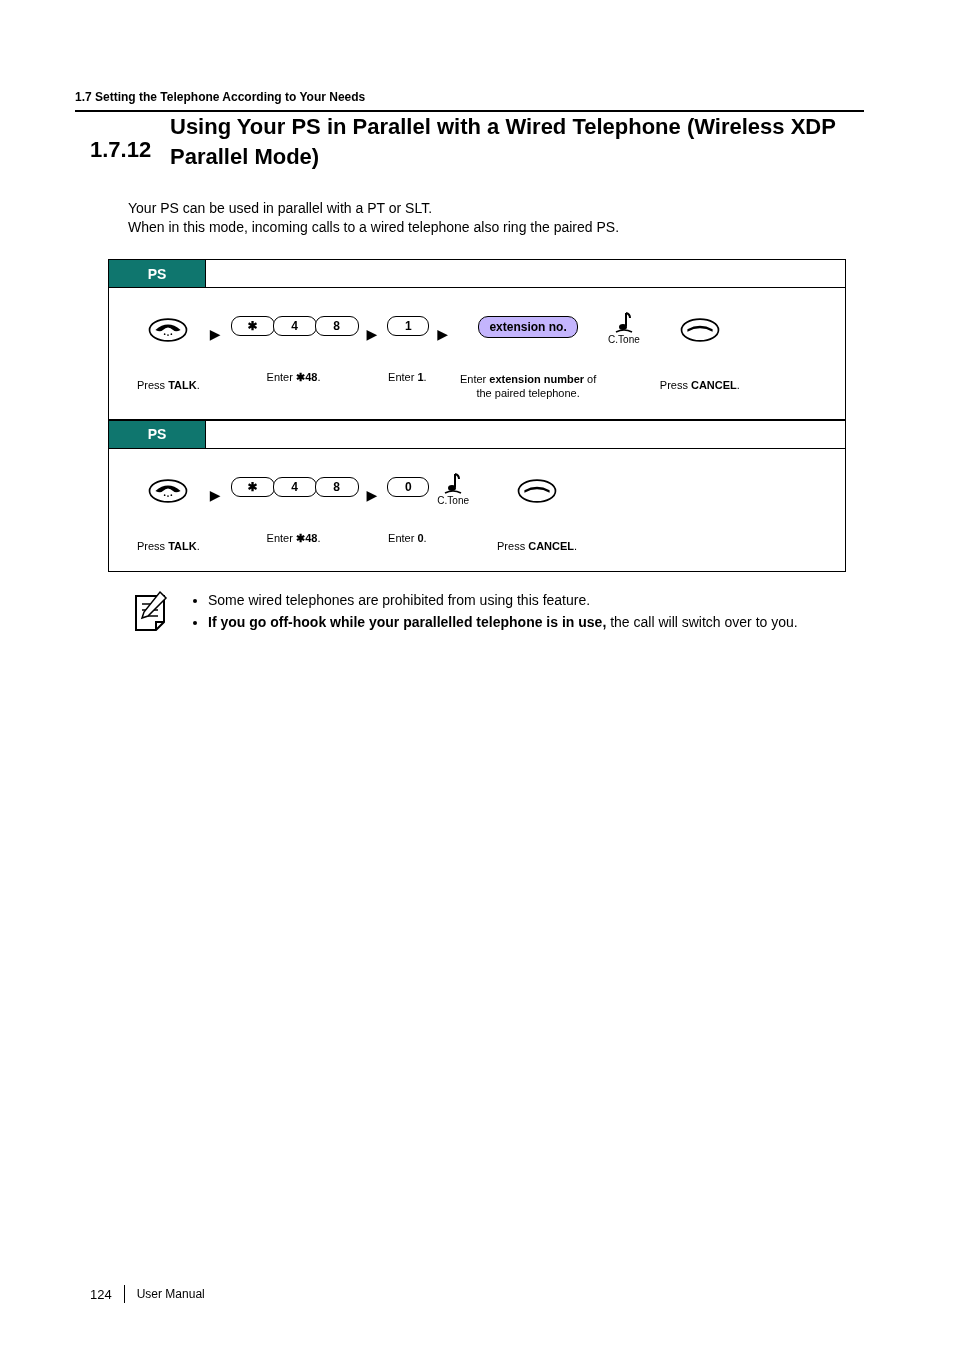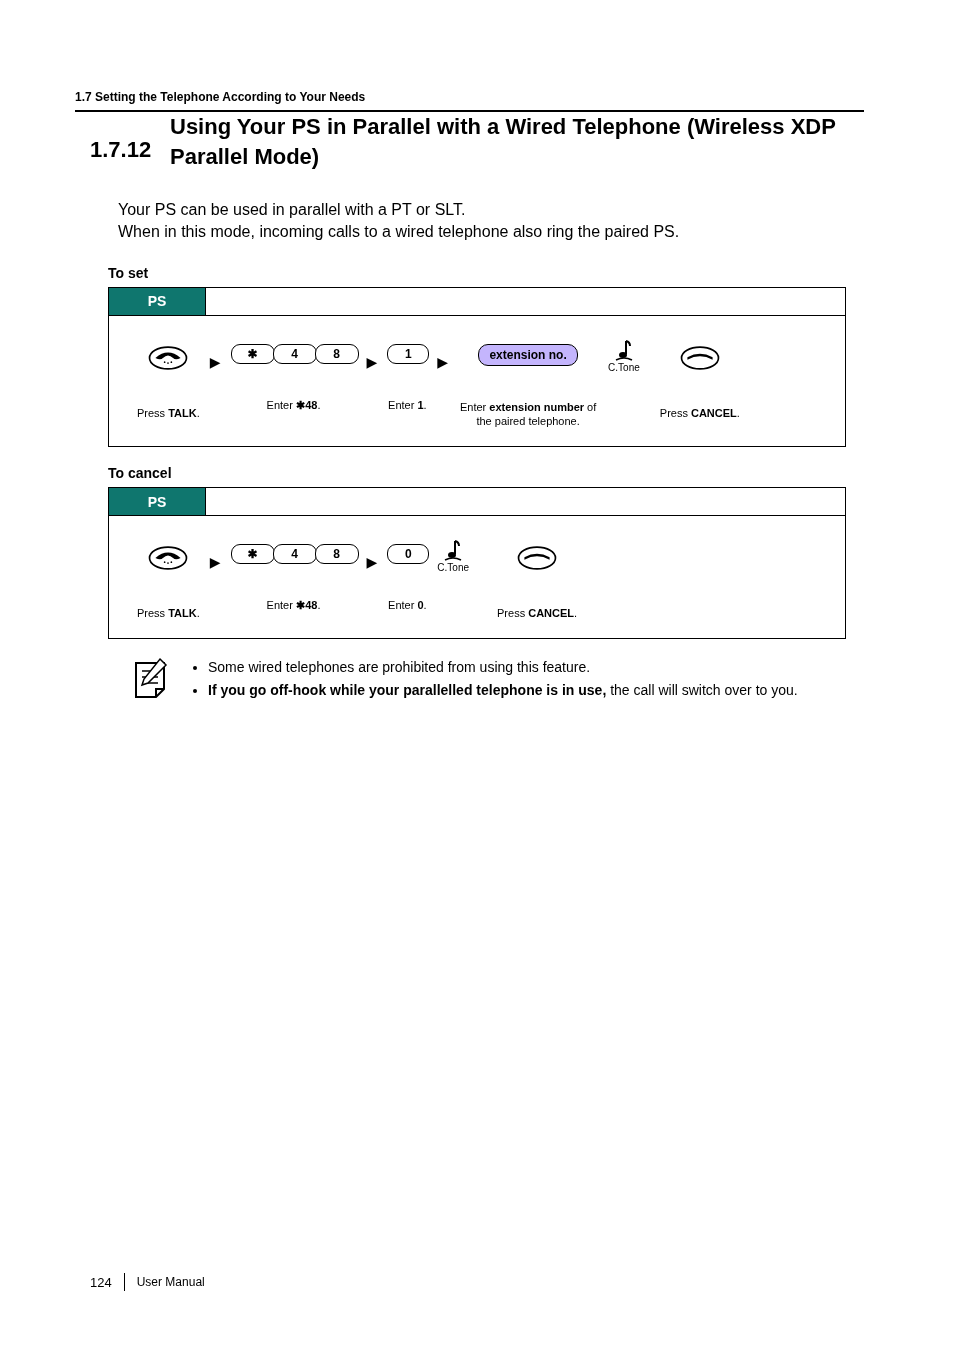--- a/index.html
+++ b/index.html
@@ -35,23 +35,23 @@
   }
   h1.section-title .num {
     min-width: 80px;
     padding-left: 0;
     margin-top: 23px;
   }
   h1.section-title .txt {
     flex: 1;
   }
   .body-text {
-    font-size: 16px;
+    font-size: 14px;
     line-height: 1.35;
-    margin-left: 28px;
+    margin-left: 38px;
     margin-bottom: 22px;
   }
   .sub-head {
     font-size: 14px;
     font-weight: bold;
     margin: 18px 0 6px 18px;
   }
   .procedure {
     border: 1px solid #000;
     margin: 0 18px 0 18px;
@@ -135,21 +135,21 @@
     margin: 16px 18px 0 38px;
     font-size: 14px;
     line-height: 1.45;
   }
   .notes-icon { width: 46px; min-width:46px; margin-right: 14px; margin-top:2px;}
   .notes ul { margin:2px; padding-left: 18px;}
   .notes li { margin-bottom: 2px;}
   .footer {
     position: absolute;
     left: 90px;
-    bottom: 60px;
+    bottom: 48px;
     font-size: 12px;
     display:flex;
     align-items:center;
     gap: 12px;
     text-align: center;
   }
   .footer .pg { font-size: 13px;}
   .footer .sep {
     width:1px; height:18px; background:#000;
   }
@@ -164,21 +164,20 @@
   <h1 class="section-title">
     <span class="num">1.7.12</span>
     <span class="txt">Using Your PS in Parallel with a Wired Telephone (Wireless XDP Parallel Mode)</span>
   </h1>
 
   <div class="body-text">
     <span>Your PS can be used in parallel with a PT or SLT.</span><br>
     <span>When in this mode, incoming calls to a wired telephone also ring the paired PS.</span>
   </div>
 
-  <div class="sub-head">To set</div>
   <div class="procedure">
     <div class="tabs">
       <div class="tab">PS</div>
       <div class="tab-rest"></div>
     </div>
     <div class="flow">
 
       <div class="step">
         <span>
           <svg class="handset-icon" viewBox="0 0 50 30">
@@ -241,21 +240,20 @@
               <path d="M10 14 Q25 6 40 14 L40 17 Q25 9 10 17 Z" fill="#000"></path>
             </svg>
         </span>
         <div class="caption">
           <span>Press </span><b>CANCEL</b><span>.</span>
         </div>
       </div>
     </div>
   </div>
 
-  <div class="sub-head">To cancel</div>
   <div class="procedure">
     <div class="tabs">
       <div class="tab">PS</div>
       <div class="tab-rest"></div>
     </div>
     <div class="flow">
       <div class="step">
         <span>
           <svg class="handset-icon" viewBox="0 0 50 30">
               <ellipse cx="25" cy="15" rx="22" ry="13" fill="none" stroke="#000" stroke-width="2"></ellipse>

